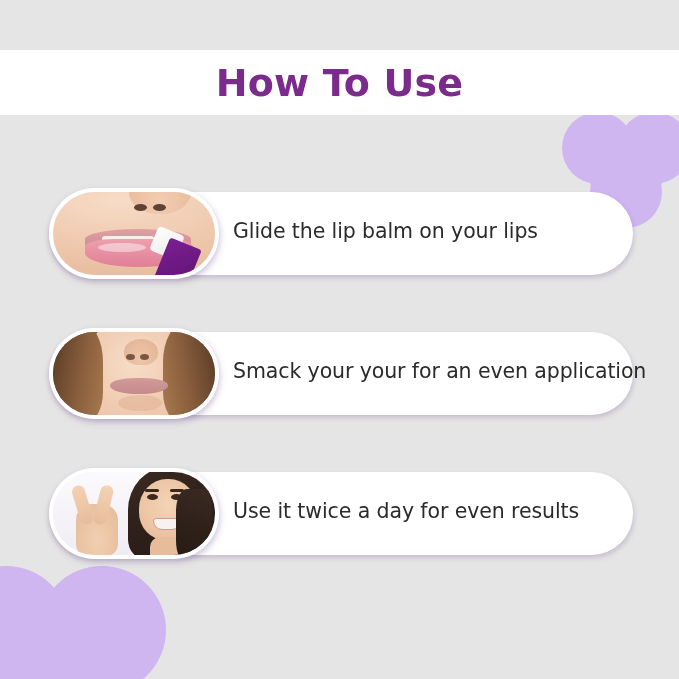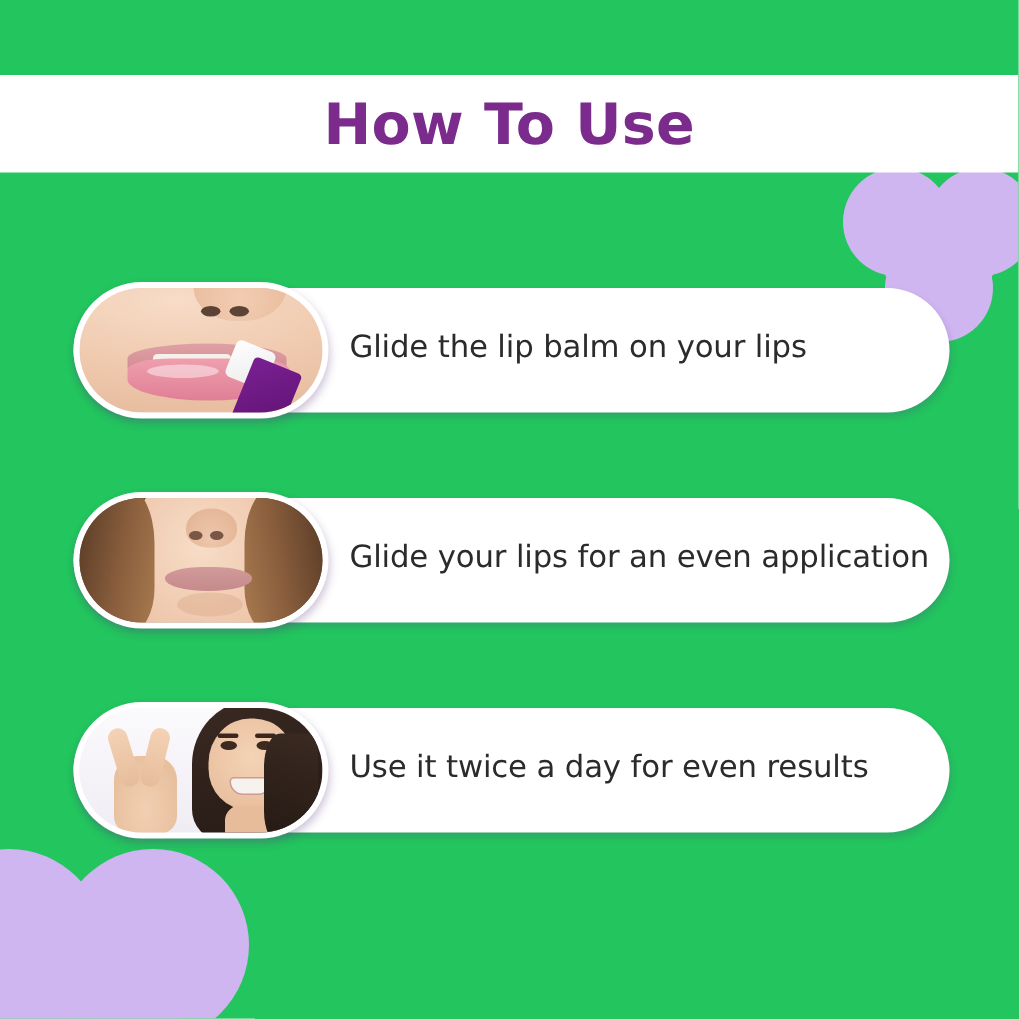--- a/index.html
+++ b/index.html
@@ -10,21 +10,21 @@
     width: 679px;
     height: 679px;
     overflow: hidden;
     font-family: "Liberation Sans", sans-serif;
   }
 
   .poster {
     position: relative;
     width: 679px;
     height: 679px;
-    background: #22c55e;
+    background: #e5e5e5;
     overflow: hidden;
   }
 
   
   .blob {
     position: absolute;
     pointer-events: none;
   }
   .blob span {
     position: absolute;
@@ -358,21 +358,21 @@
           <div class="ph2-face"></div>
           <div class="ph2-hair-l"></div>
           <div class="ph2-hair-r"></div>
           <div class="ph2-nose"></div>
           <div class="ph2-nostril-l"></div>
           <div class="ph2-nostril-r"></div>
           <div class="ph2-lips"></div>
           <div class="ph2-chin"></div>
         </div>
       </div>
-      <div class="card-text">Glide your lips for an even application</div>
+      <div class="card-text">Smack your your for an even application</div>
     </div>
 
     <div class="step-card">
       <div class="card-body"></div>
       <div class="card-thumb">
         <div class="thumb-inner">
           <div class="ph3-bg"></div>
           <div class="ph3-hair"></div>
           <div class="ph3-face"></div>
           <div class="ph3-brow-l"></div>

